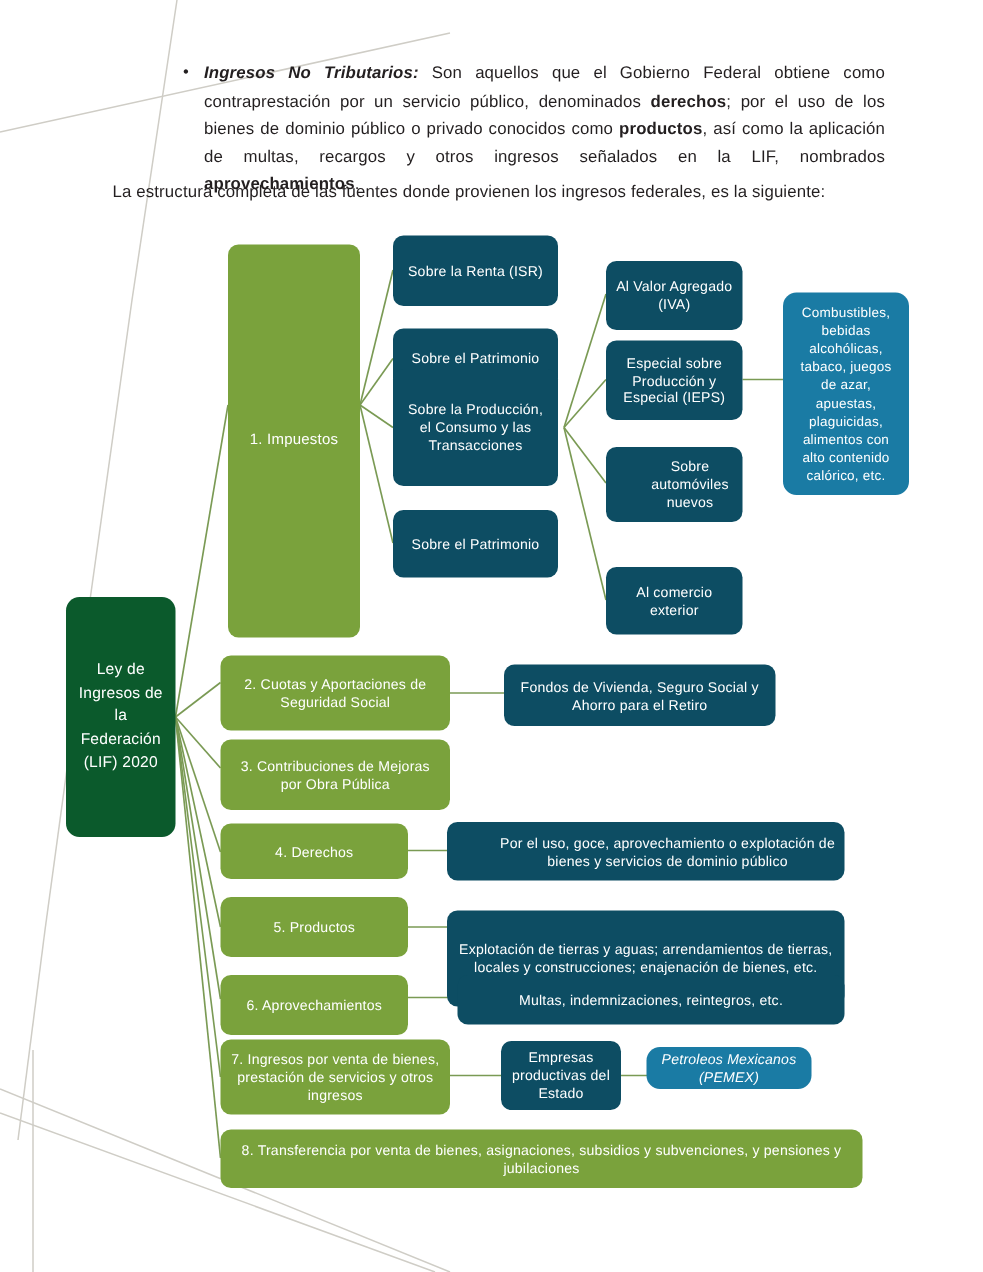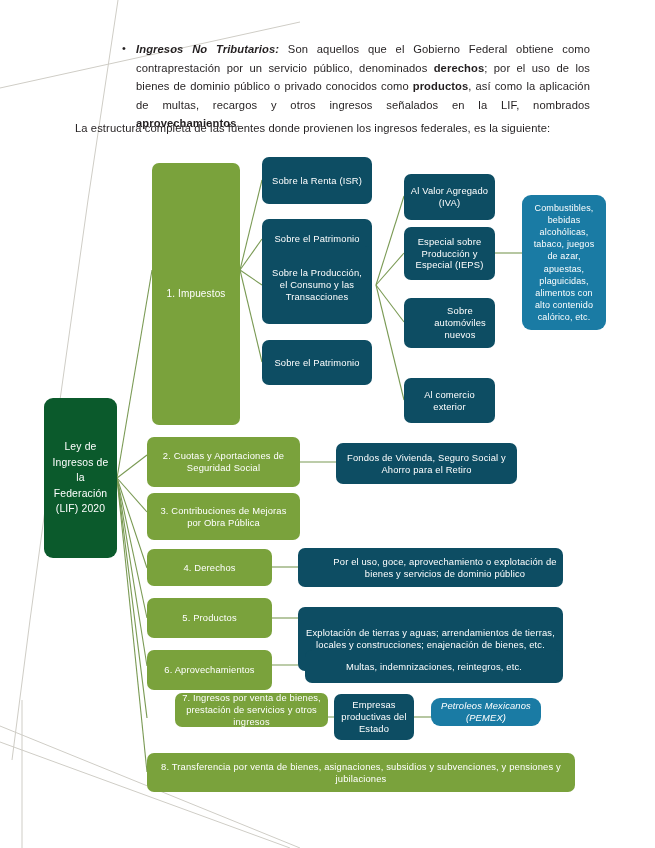--- a/index.html
+++ b/index.html
@@ -136,20 +136,20 @@
 
     <div class="node n-green" style="left:147px;top:549px;width:125px;height:37px;">4. Derechos</div>
     <div class="node n-teal" style="left:298px;top:548px;width:265px;height:39px;padding-left:35px;">Por el uso, goce, aprovechamiento o explotación de bienes y servicios de dominio público</div>
 
     <div class="node n-green" style="left:147px;top:598px;width:125px;height:40px;">5. Productos</div>
     <div class="node n-teal" style="left:298px;top:594px;width:265px;height:64px;margin-top:13px;">Explotación de tierras y aguas; arrendamientos de tierras, locales y construcciones; enajenación de bienes, etc.</div>
 
     <div class="node n-green" style="left:147px;top:650px;width:125px;height:40px;">6. Aprovechamientos</div>
     <div class="node n-teal" style="left:305px;top:650px;width:258px;height:33px;">Multas, indemnizaciones, reintegros, etc.</div>
 
-    <div class="node n-green" style="left:147px;top:693px;width:153px;height:34px;margin-left:28px;">7. Ingresos por venta de bienes, prestación de servicios y otros ingresos</div>
+    <div class="node n-green" style="left:147px;top:693px;width:153px;height:50px;">7. Ingresos por venta de bienes, prestación de servicios y otros ingresos</div>
     <div class="node n-teal" style="left:334px;top:694px;width:80px;height:46px;">Empresas productivas del Estado</div>
     <div class="node n-blue" style="left:431px;top:698px;width:110px;height:28px;font-style:italic;">Petroleos Mexicanos (PEMEX)</div>
 
     <div class="node n-green" style="left:147px;top:753px;width:428px;height:39px;">8. Transferencia por venta de bienes, asignaciones, subsidios y subvenciones, y pensiones y jubilaciones</div>
 
   </div>
 </div>
 
 </body></html>

